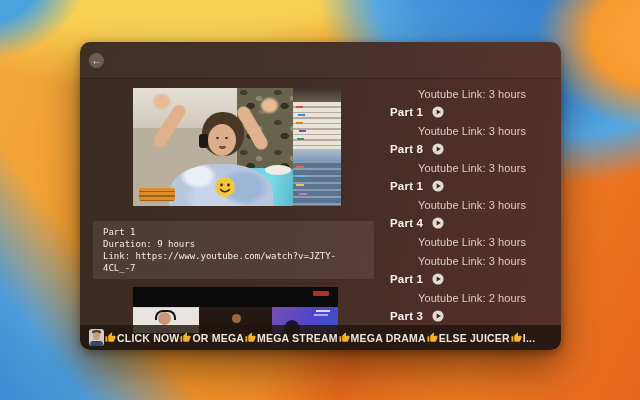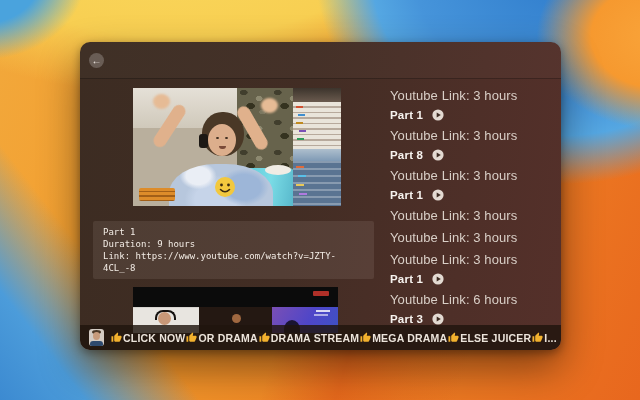--- a/index.html
+++ b/index.html
@@ -104,29 +104,29 @@
   .t2-b{width:36%;position:relative;background:#241812;}
   .t2-b-face{position:absolute;left:45%;top:25%;width:9px;height:9px;border-radius:50%;background:#a06840;filter:blur(.5px);}
   .t2-c{width:32%;position:relative;background:linear-gradient(120deg,#7a4fb5,#4f46c8 55%,#3d52c4);}
   .t2-c-fig{position:absolute;left:18%;bottom:-20%;width:16px;height:18px;border-radius:50% 50% 0 0;background:#1a1430;}
   .t2-c-txt{position:absolute;right:12%;top:12%;width:14px;height:2px;background:rgba(255,255,255,.8);
     box-shadow:-2px 4px 0 rgba(255,255,255,.55);}
 
   
   .playlist{position:absolute;left:310px;top:46px;width:168px;}
   .pl-item{margin-bottom:7px;}
-  .pl-meta{font-size:13px;color:#d9cfc7;margin-bottom:5px;letter-spacing:.1px;}
+  .pl-meta{font-size:11px;color:#d9cfc7;margin-bottom:5px;letter-spacing:.1px;margin-left:28px;}
   .pl-row{display:flex;align-items:center;gap:9px;height:13px;margin-bottom:6px;}
   .pl-label{font-size:11.5px;font-weight:700;color:#f7f3ef;letter-spacing:.2px;}
   .play-btn{width:12px;height:12px;cursor:pointer;display:inline-flex;}
 
   
   .ticker-bar{position:absolute;left:0;right:0;bottom:0;height:25px;
     background:rgba(32,21,14,.82);border-radius:0 0 10px 10px;
-    display:flex;align-items:center;gap:6px;padding-left:9px;box-sizing:border-box;overflow:hidden;}
+    display:flex;align-items:center;padding-left:9px;box-sizing:border-box;overflow:hidden;}
   .avatar{position:relative;width:15px;height:17px;border-radius:3px;background:#d3cbc3;overflow:hidden;flex:none;}
   .avatar .av-head{position:absolute;left:4px;top:3px;width:7px;height:8px;border-radius:50%;background:#c79b7b;}
   .avatar .av-hair{position:absolute;left:3px;top:1px;width:9px;height:4px;border-radius:50%;background:#4a3826;}
   .avatar .av-body{position:absolute;left:1px;bottom:0;width:13px;height:5px;border-radius:3px 3px 0 0;background:#2e4a6e;}
   .ticker-text{white-space:nowrap;overflow:hidden;font-size:10.5px;font-weight:600;
     color:#ece4db;letter-spacing:.2px;display:flex;align-items:center;}
   .ticker-text svg{margin:0 1px;flex:none;}
 </style>
 </head>
 <body>
@@ -171,21 +171,21 @@
         <div class="chat-top"></div>
         <div class="chat-msgs"></div>
         <div class="chat-wave"></div>
         <div class="chat-bottom"></div>
       </div>
     </div>
 
     <div class="infobox">
       <div>Part 1</div>
       <div>Duration: 9 hours</div>
-      <div>Link: https://www.youtube.com/watch?v=JZTY-4CL_-8</div>
+      <div>Link: https://www.youtube.com/watch?v=JZTY-4CL_-7</div>
     </div>
 
     <div class="thumb2">
       <div class="t2-top">
         <div class="t2-live"></div>
       </div>
       <div class="t2-row">
         <div class="t2-a">
           <div class="t2-a-phones"></div>
           <div class="t2-a-face"></div>
@@ -229,39 +229,46 @@
           <span class="pl-label">Part 1</span>
           <svg class="play-btn" viewBox="0 0 12 12">
             <circle cx="6" cy="6" r="5.6" fill="#e3dad2"></circle>
             <path d="M4.7 3.6v4.8L8.8 6z" fill="#3c2b22"></path>
           </svg>
         </div>
       </div>
 
       <div class="pl-item">
         <div class="pl-meta">Youtube Link: 3 hours</div>
+        <div class="pl-row">
+          <span class="pl-label">Part 4</span>
+          <svg class="play-btn" viewBox="0 0 12 12">
+            <circle cx="6" cy="6" r="5.6" fill="#e3dad2"></circle>
+            <path d="M4.7 3.6v4.8L8.8 6z" fill="#3c2b22"></path>
+          </svg>
+        </div>
       </div>
 
       <div class="pl-item">
         <div class="pl-meta">Youtube Link: 3 hours</div>
       </div>
 
       <div class="pl-item">
         <div class="pl-meta">Youtube Link: 3 hours</div>
         <div class="pl-row">
           <span class="pl-label">Part 1</span>
           <svg class="play-btn" viewBox="0 0 12 12">
             <circle cx="6" cy="6" r="5.6" fill="#e3dad2"></circle>
             <path d="M4.7 3.6v4.8L8.8 6z" fill="#3c2b22"></path>
           </svg>
         </div>
       </div>
 
       <div class="pl-item">
-        <div class="pl-meta">Youtube Link: 6 hours</div>
+        <div class="pl-meta">Youtube Link: 2 hours</div>
         <div class="pl-row">
           <span class="pl-label">Part 3</span>
           <svg class="play-btn" viewBox="0 0 12 12">
             <circle cx="6" cy="6" r="5.6" fill="#e3dad2"></circle>
             <path d="M4.7 3.6v4.8L8.8 6z" fill="#3c2b22"></path>
           </svg>
         </div>
       </div>
     </div>
 
@@ -272,25 +279,25 @@
         <div class="av-body"></div>
       </div>
       <div class="ticker-text">
           <svg width="11" height="11" viewBox="0 0 24 24">
             <path d="M1 21h4V9H1v12zm22-11c0-1.1-.9-2-2-2h-6.31l.95-4.57.03-.32c0-.41-.17-.79-.44-1.06L14.17 1 7.59 7.59C7.22 7.95 7 8.45 7 9v10c0 1.1.9 2 2 2h9c.83 0 1.54-.5 1.84-1.22l3.02-7.05c.09-.23.14-.47.14-.73v-2z" fill="#f2b12e"></path>
           </svg>
           <span>CLICK NOW</span>
           <svg width="11" height="11" viewBox="0 0 24 24">
             <path d="M1 21h4V9H1v12zm22-11c0-1.1-.9-2-2-2h-6.31l.95-4.57.03-.32c0-.41-.17-.79-.44-1.06L14.17 1 7.59 7.59C7.22 7.95 7 8.45 7 9v10c0 1.1.9 2 2 2h9c.83 0 1.54-.5 1.84-1.22l3.02-7.05c.09-.23.14-.47.14-.73v-2z" fill="#f2b12e"></path>
           </svg>
-          <span>OR DRAMA</span>
-          <svg width="11" height="11" viewBox="0 0 24 24">
-            <path d="M1 21h4V9H1v12zm22-11c0-1.1-.9-2-2-2h-6.31l.95-4.57.03-.32c0-.41-.17-.79-.44-1.06L14.17 1 7.59 7.59C7.22 7.95 7 8.45 7 9v10c0 1.1.9 2 2 2h9c.83 0 1.54-.5 1.84-1.22l3.02-7.05c.09-.23.14-.47.14-.73v-2z" fill="#f2b12e"></path>
-          </svg>
-          <span>DRAMA STREAM</span>
+          <span>OR MEGA</span>
+          <svg width="11" height="11" viewBox="0 0 24 24">
+            <path d="M1 21h4V9H1v12zm22-11c0-1.1-.9-2-2-2h-6.31l.95-4.57.03-.32c0-.41-.17-.79-.44-1.06L14.17 1 7.59 7.59C7.22 7.95 7 8.45 7 9v10c0 1.1.9 2 2 2h9c.83 0 1.54-.5 1.84-1.22l3.02-7.05c.09-.23.14-.47.14-.73v-2z" fill="#f2b12e"></path>
+          </svg>
+          <span>MEGA STREAM</span>
           <svg width="11" height="11" viewBox="0 0 24 24">
             <path d="M1 21h4V9H1v12zm22-11c0-1.1-.9-2-2-2h-6.31l.95-4.57.03-.32c0-.41-.17-.79-.44-1.06L14.17 1 7.59 7.59C7.22 7.95 7 8.45 7 9v10c0 1.1.9 2 2 2h9c.83 0 1.54-.5 1.84-1.22l3.02-7.05c.09-.23.14-.47.14-.73v-2z" fill="#f2b12e"></path>
           </svg>
           <span>MEGA DRAMA</span>
           <svg width="11" height="11" viewBox="0 0 24 24">
             <path d="M1 21h4V9H1v12zm22-11c0-1.1-.9-2-2-2h-6.31l.95-4.57.03-.32c0-.41-.17-.79-.44-1.06L14.17 1 7.59 7.59C7.22 7.95 7 8.45 7 9v10c0 1.1.9 2 2 2h9c.83 0 1.54-.5 1.84-1.22l3.02-7.05c.09-.23.14-.47.14-.73v-2z" fill="#f2b12e"></path>
           </svg>
           <span>ELSE JUICER</span>
           <svg width="11" height="11" viewBox="0 0 24 24">
             <path d="M1 21h4V9H1v12zm22-11c0-1.1-.9-2-2-2h-6.31l.95-4.57.03-.32c0-.41-.17-.79-.44-1.06L14.17 1 7.59 7.59C7.22 7.95 7 8.45 7 9v10c0 1.1.9 2 2 2h9c.83 0 1.54-.5 1.84-1.22l3.02-7.05c.09-.23.14-.47.14-.73v-2z" fill="#f2b12e"></path>

